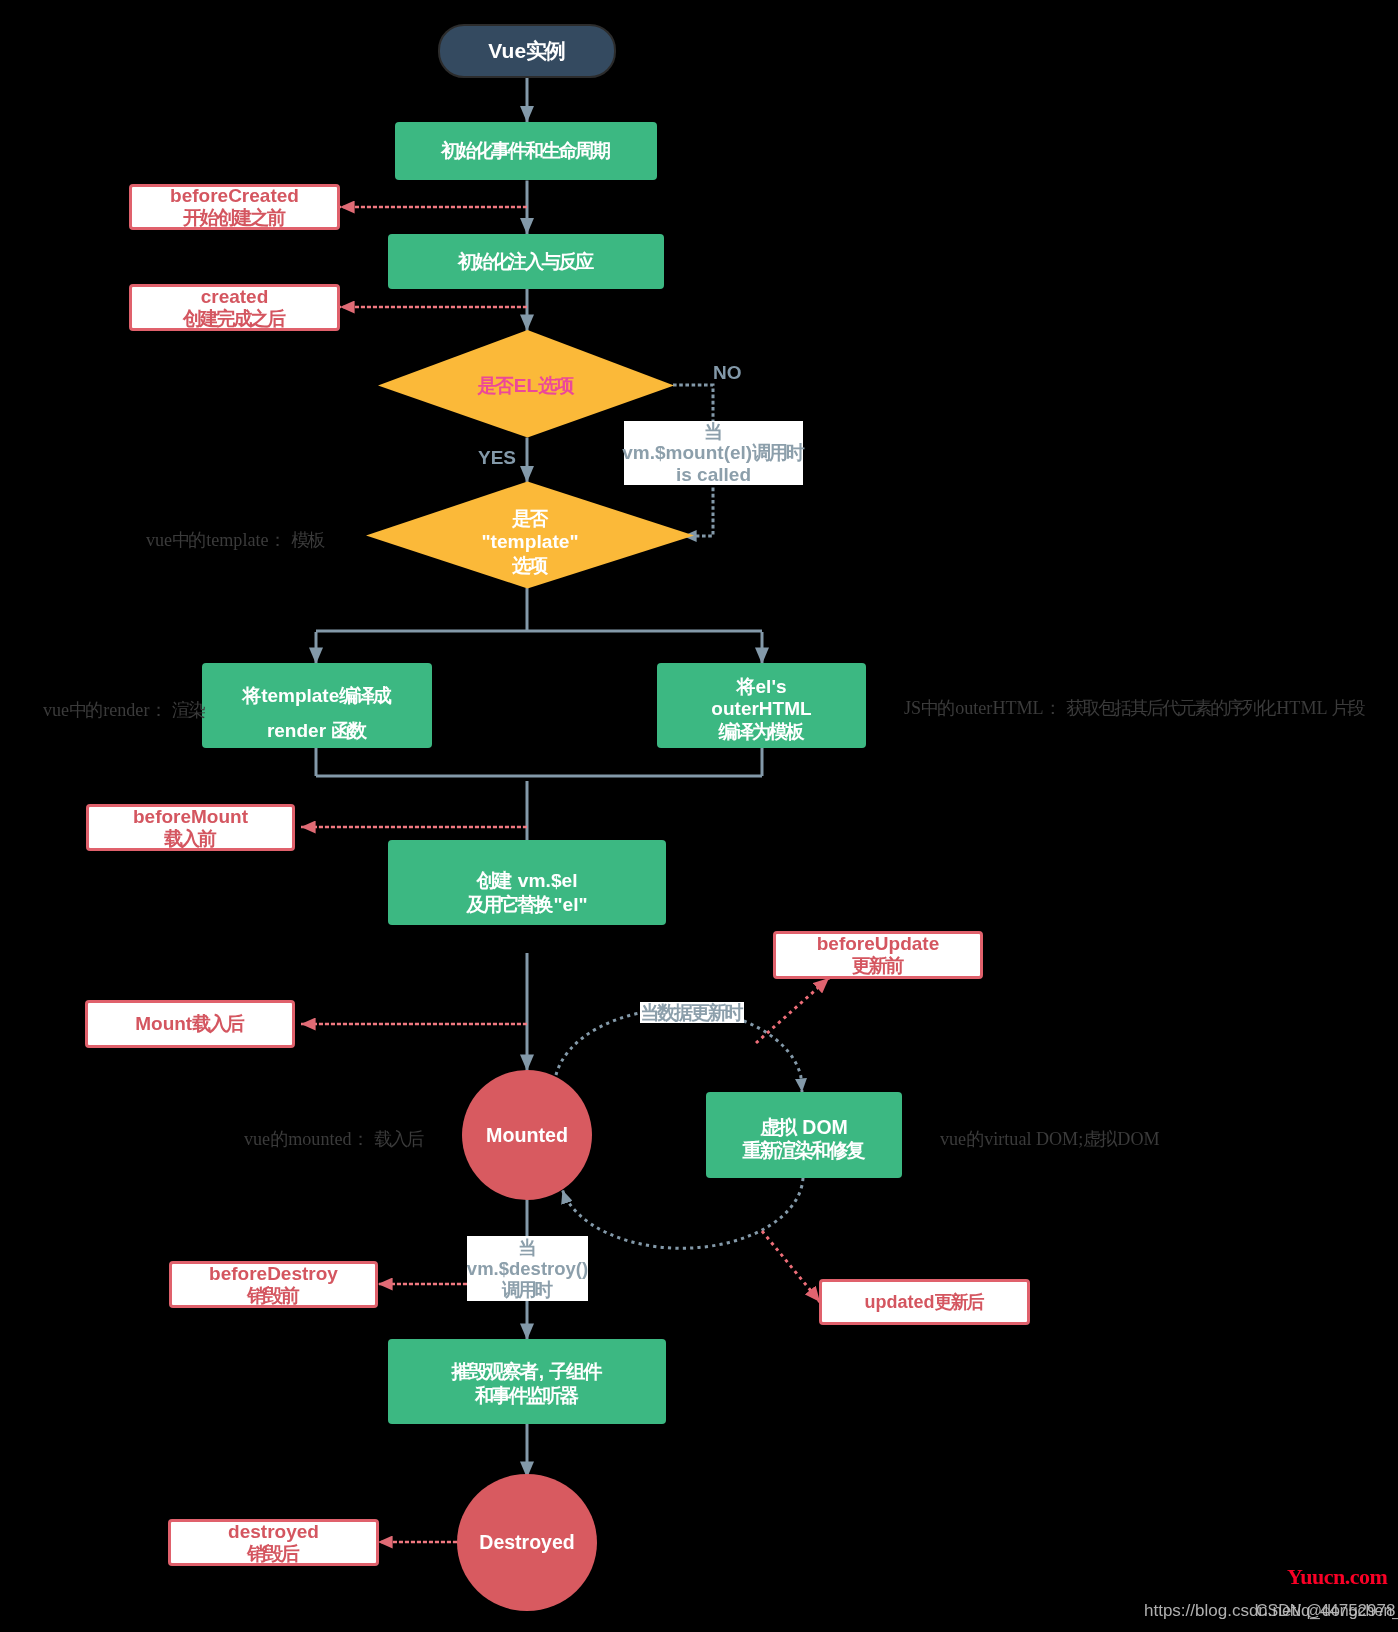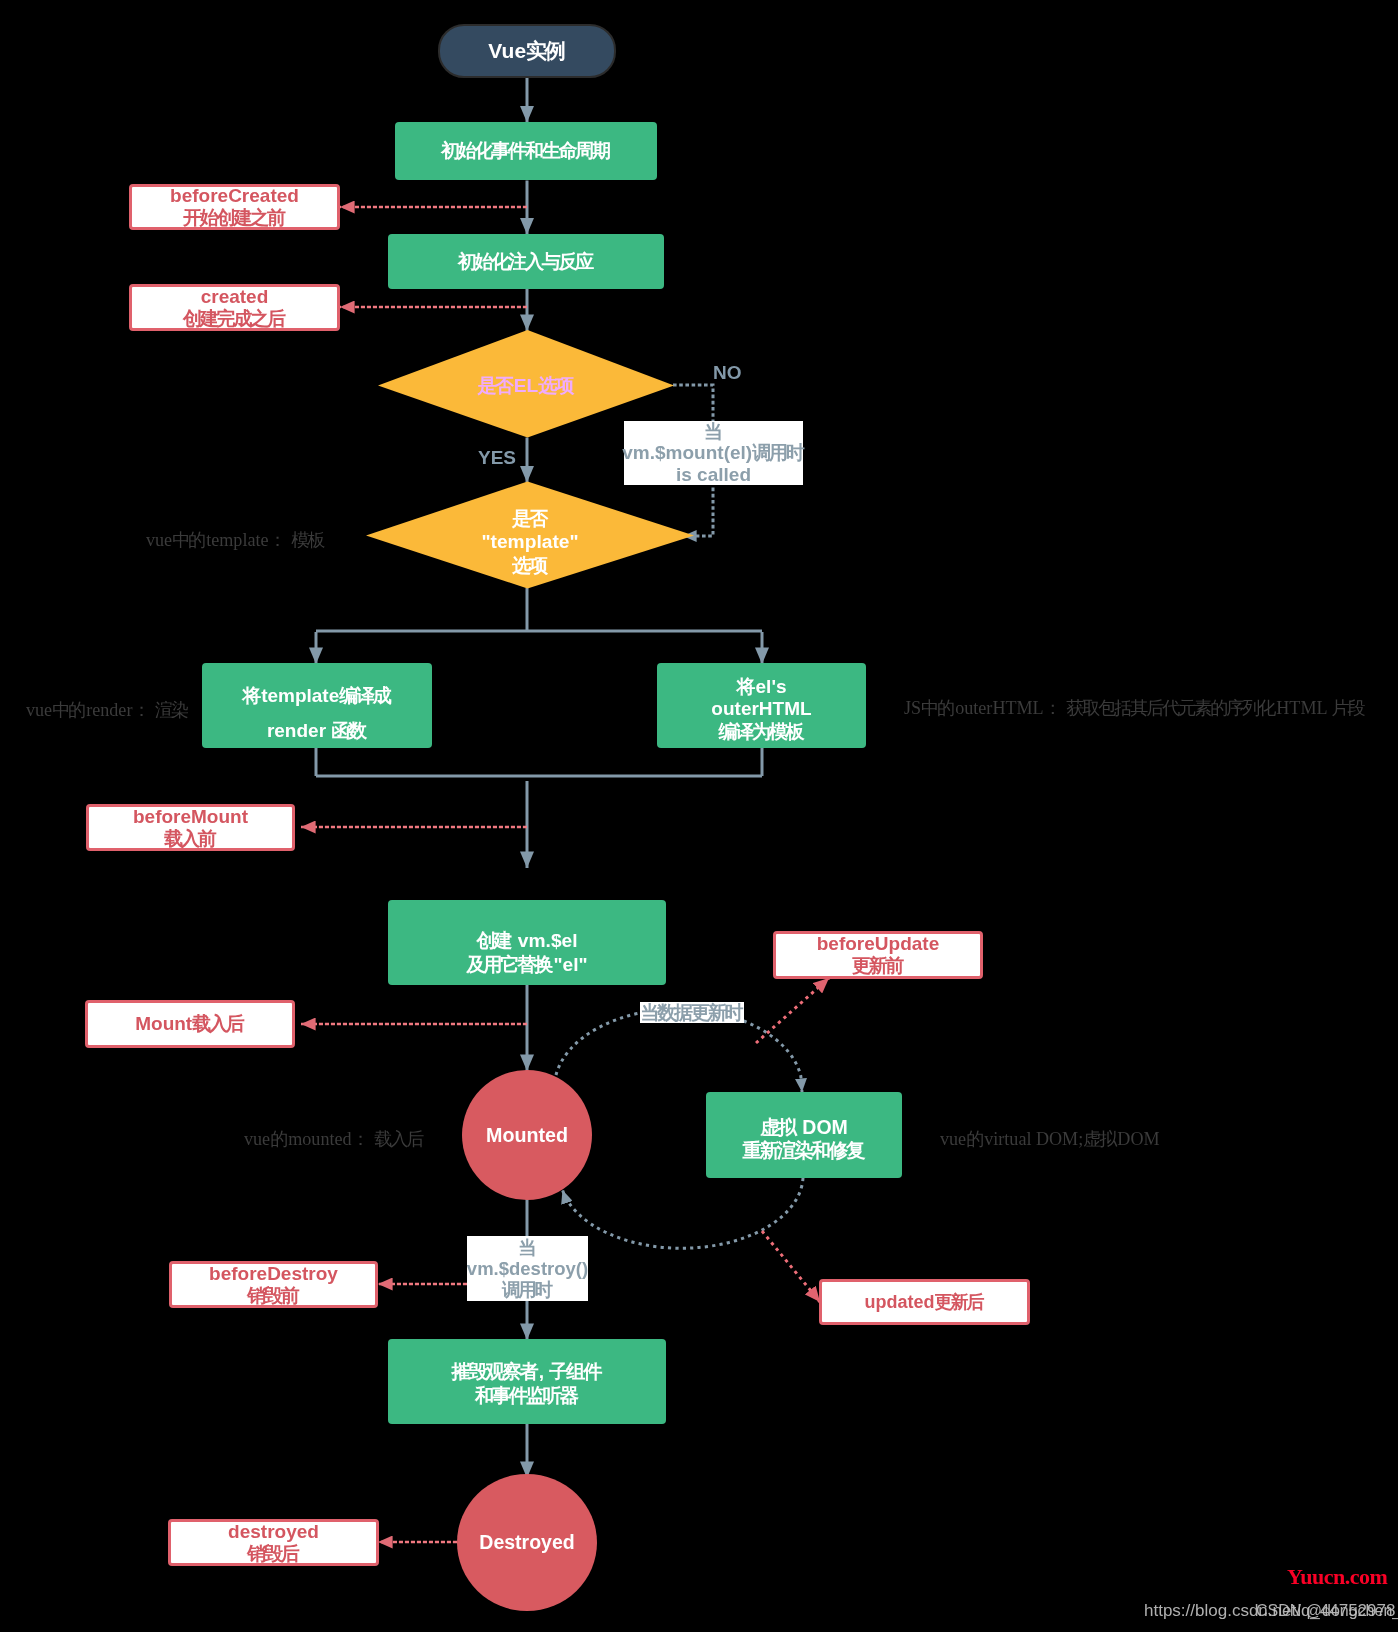--- a/index.html
+++ b/index.html
@@ -91,21 +91,21 @@
   </div>
 
   <div class="node green" style="left:395px;top:122px;width:262px;height:58px;font-size:19px;">
     <span><span class="cjk">初始化事件和生命周期</span></span>
   </div>
 
   <div class="node green" style="left:388px;top:234px;width:276px;height:55px;font-size:19px;">
     <span><span class="cjk">初始化注入与反应</span></span>
   </div>
 
-  <div class="node" style="left:379px;top:363px;width:294px;height:46px;color:#f0abfc;font-weight:bold;font-size:19.2px;">
+  <div class="node" style="left:379px;top:363px;width:294px;height:46px;color:#ec4899;font-weight:bold;font-size:19.2px;">
     <span><span class="cjk">是否</span>EL<span class="cjk">选项</span></span>
   </div>
 
   <div class="node" style="left:367px;top:504px;width:326px;height:76px;color:#fff;font-weight:bold;font-size:19.2px;
               flex-direction:column;line-height:1.22;">
     <span><span class="cjk">是否</span></span>
     <span>"template"</span>
     <span><span class="cjk">选项</span></span>
   </div>
 
@@ -115,21 +115,21 @@
     <span>render <span class="cjk">函数</span></span>
   </div>
 
   <div class="node green" style="left:657px;top:663px;width:209px;height:85px;font-size:19px;
               flex-direction:column;line-height:1.19;padding-top:8px;">
     <span><span class="cjk">将</span>el's</span>
     <span>outerHTML</span>
     <span><span class="cjk">编译为模板</span></span>
   </div>
 
-  <div class="node green" style="left:388px;top:900px;width:278px;height:85px;font-size:19.2px;
+  <div class="node green" style="left:388px;top:840px;width:278px;height:85px;font-size:19.2px;
               flex-direction:column;line-height:1.2;padding-top:20px;">
     <span><span class="cjk">创建</span> vm.$el</span>
     <span><span class="cjk">及用它替换</span>"el"</span>
   </div>
 
   <div class="node circle" style="left:462px;top:1070px;width:130px;height:130px;font-size:19.7px;">
     <span>Mounted</span>
   </div>
 
   <div class="node green" style="left:706px;top:1092px;width:196px;height:86px;font-size:19.5px;
@@ -200,21 +200,21 @@
 
   <div class="node label" style="left:467px;top:1236px;width:121px;height:65px;font-size:18.5px;flex-direction:column;line-height:1.14;">
     <span><span class="cjk">当</span></span>
     <span>vm.$destroy()</span>
     <span><span class="cjk">调用时</span></span>
   </div>
 
   <div class="anno" style="left:146px;top:528px;font-size:18.1px;">
     <span>vue<span class="cjk">中的</span>template<span class="cjk">：</span> <span class="cjk">模板</span></span>
   </div>
-  <div class="anno" style="left:26px;top:698px;font-size:18.1px;">
+  <div class="anno" style="left:43px;top:698px;font-size:18.1px;">
     <span>vue<span class="cjk">中的</span>render<span class="cjk">：</span> <span class="cjk">渲染</span></span>
   </div>
   <div class="anno" style="left:904px;top:696px;font-size:18.1px;">
     <span>JS<span class="cjk">中的</span>outerHTML<span class="cjk">：</span> <span class="cjk">获取包括其后代元素的序列化</span>HTML <span class="cjk">片段</span></span>
   </div>
   <div class="anno" style="left:244px;top:1127px;font-size:18.1px;">
     <span>vue<span class="cjk">的</span>mounted<span class="cjk">：</span> <span class="cjk">载入后</span></span>
   </div>
   <div class="anno" style="left:940px;top:1127px;font-size:18.1px;">
     <span>vue<span class="cjk">的</span>virtual DOM;<span class="cjk">虚拟</span>DOM</span>

